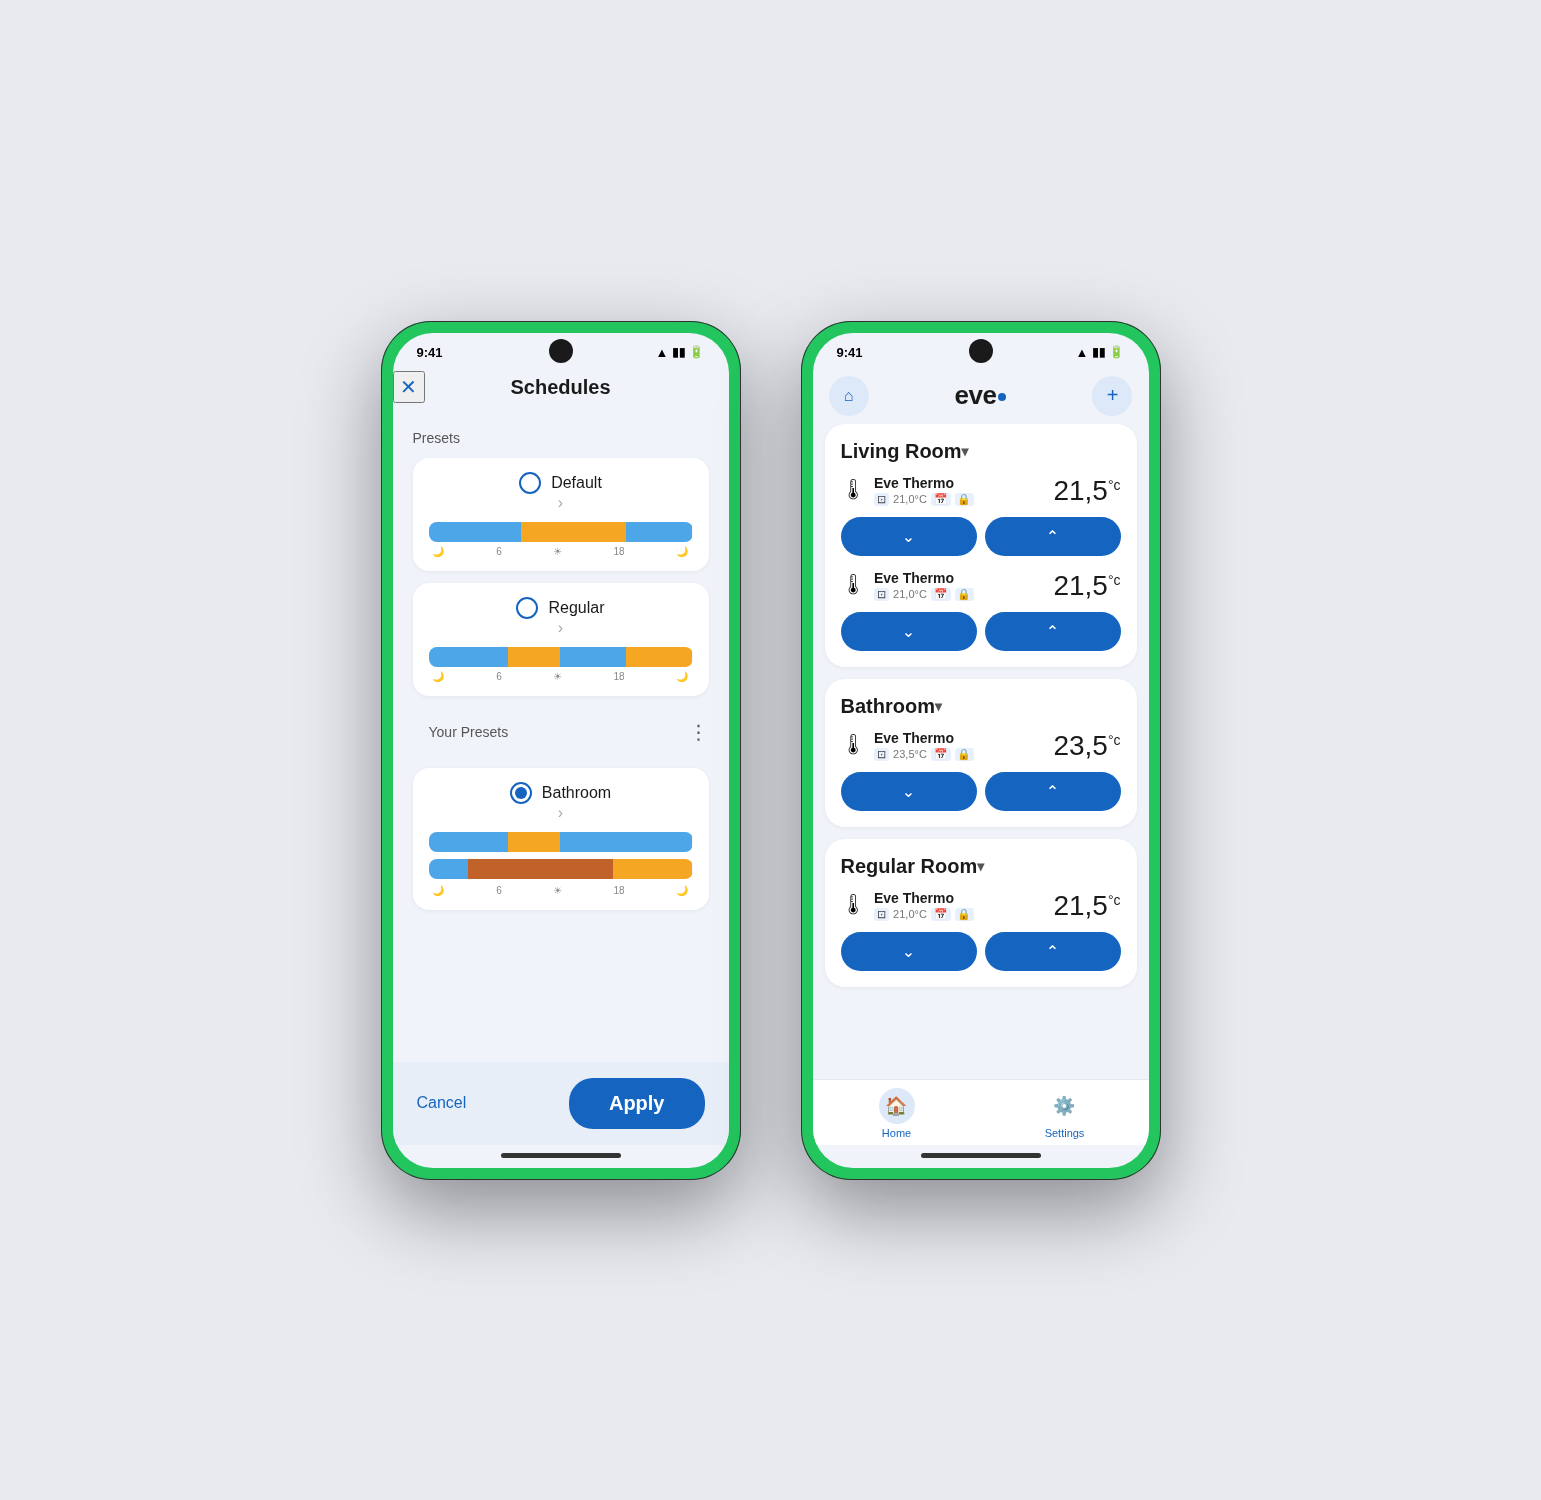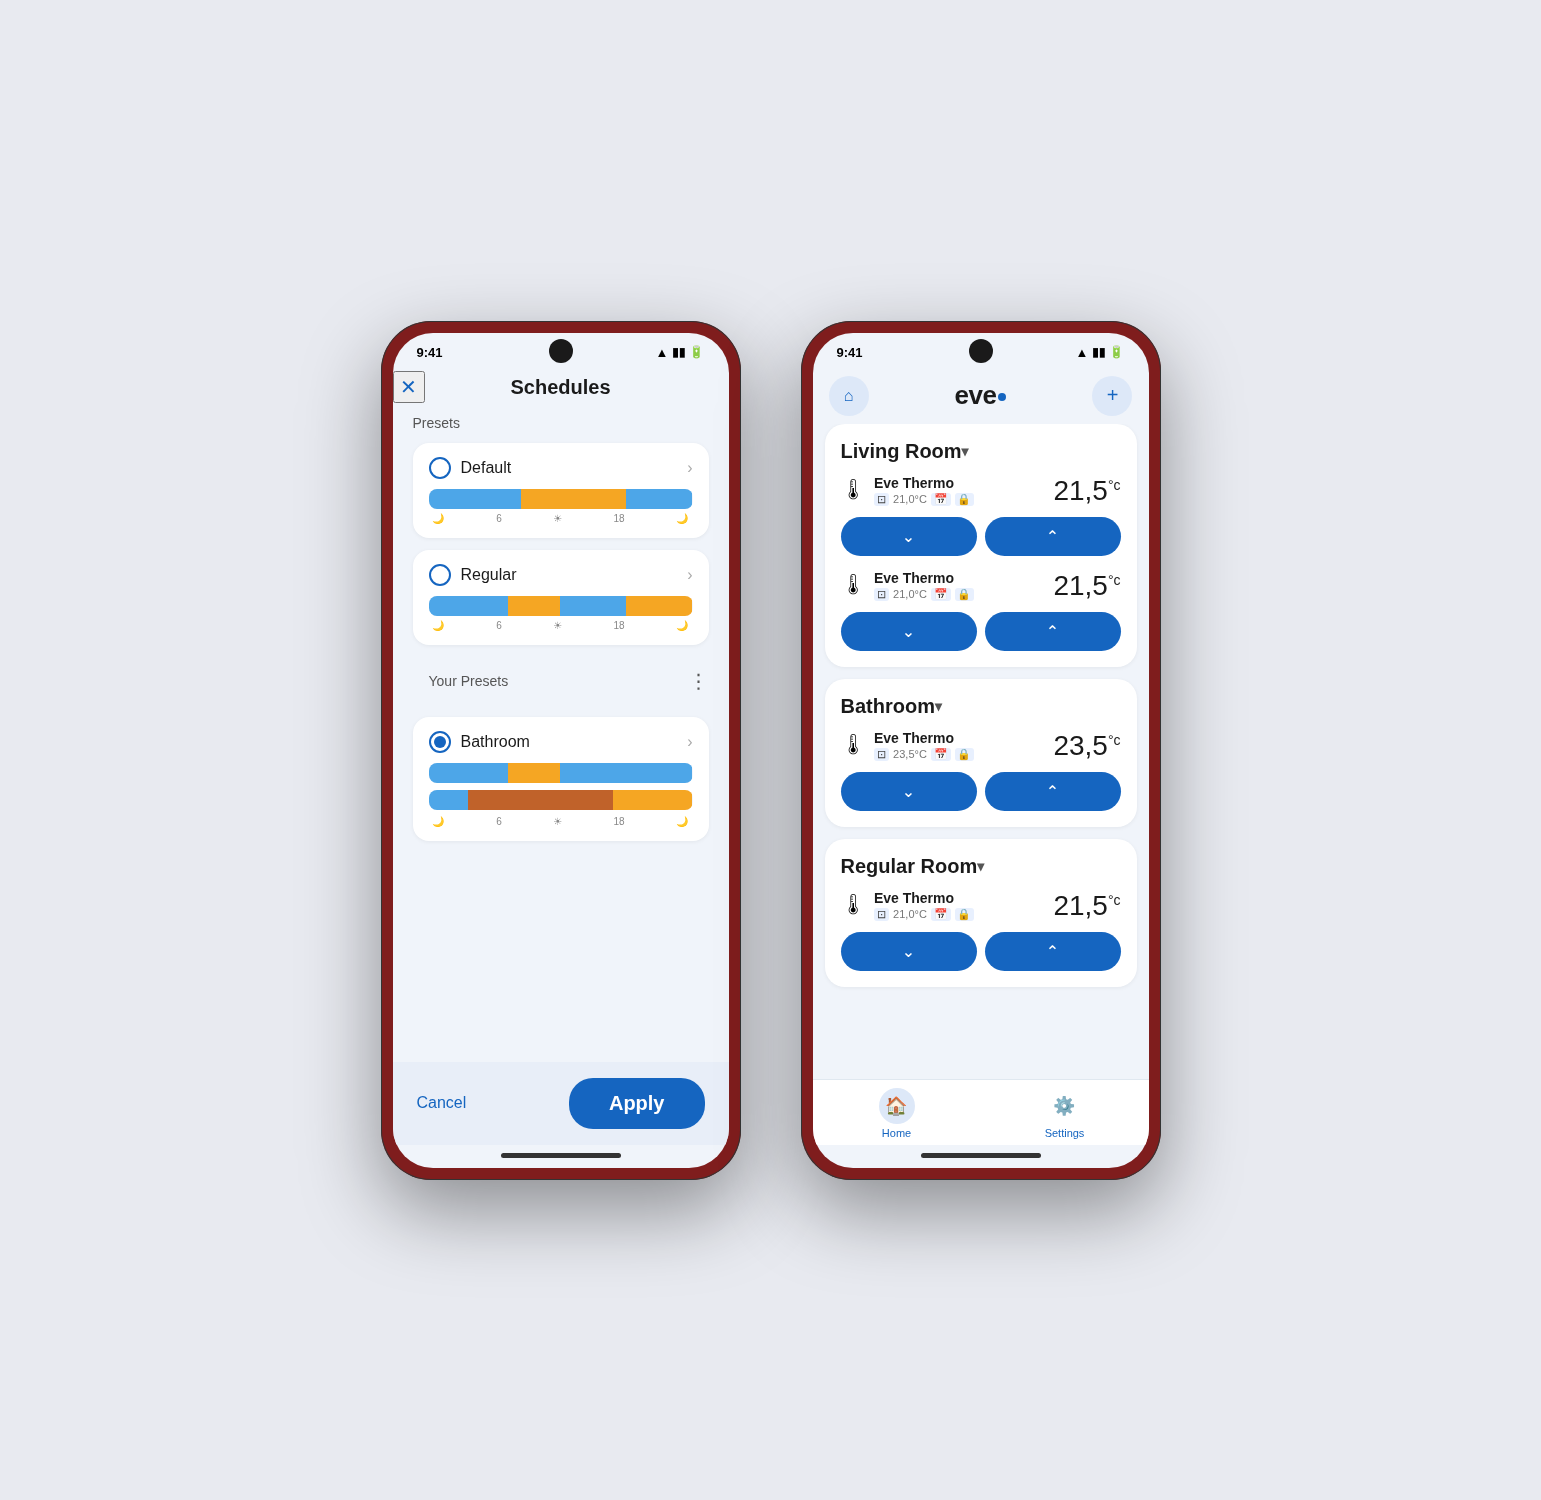--- a/index.html
+++ b/index.html
@@ -11,21 +11,21 @@
       min-height: 100vh;
       font-family: -apple-system, BlinkMacSystemFont, 'Segoe UI', sans-serif;
       gap: 60px;
       padding: 40px;
     }
 
     
     .phone {
       width: 360px;
       height: 859px;
-      background: #7f1d1d;
+      background: #22c55e;
       border-radius: 50px;
       padding: 12px;
       box-shadow: 0 30px 80px rgba(0,0,0,0.4), inset 0 0 0 1px #333;
       position: relative;
       display: flex;
       flex-direction: column;
     }
     .phone-inner {
       background: #f0f4fa;
       border-radius: 40px;
@@ -92,34 +92,35 @@
     }
     .screen-title {
       font-size: 20px;
       font-weight: 600;
       color: #1a1a1a;
     }
     .section-label {
       font-size: 14px;
       color: #555;
       margin-bottom: 12px;
-      margin-top: 0;
+      margin-top: 15px;
     }
     .preset-item {
       background: white;
       border-radius: 16px;
       padding: 14px 16px;
       margin-bottom: 12px;
       box-shadow: 0 1px 4px rgba(0,0,0,0.06);
     }
     .preset-row {
       display: flex;
       align-items: center;
       justify-content: space-between;
       margin-bottom: 10px;
+      flex-direction: column;
     }
     .preset-left {
       display: flex;
       align-items: center;
       gap: 10px;
     }
     .radio-btn {
       width: 22px;
       height: 22px;
       border-radius: 50%;

